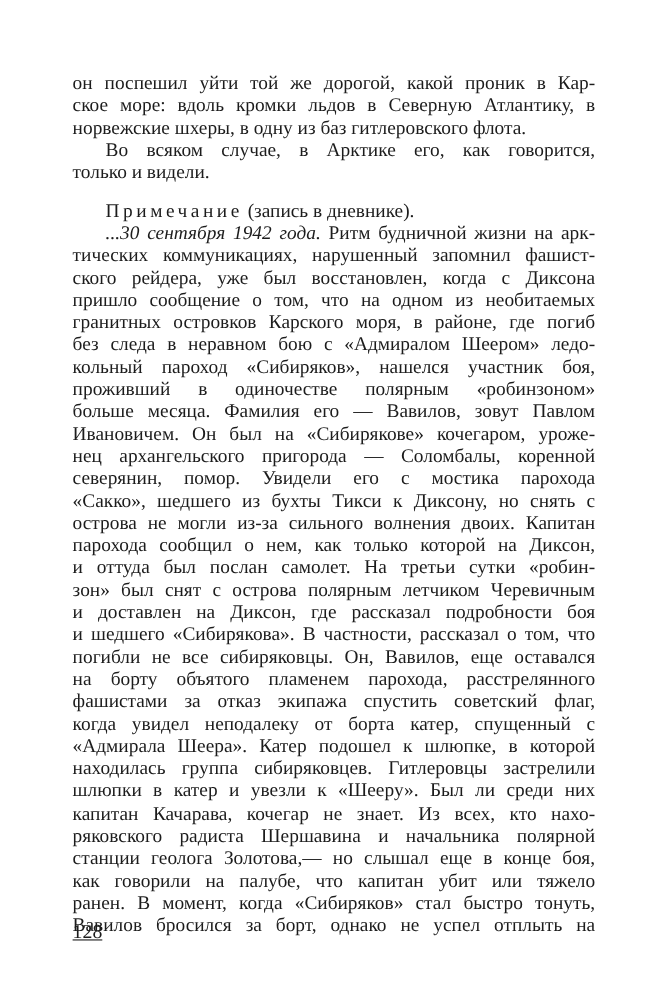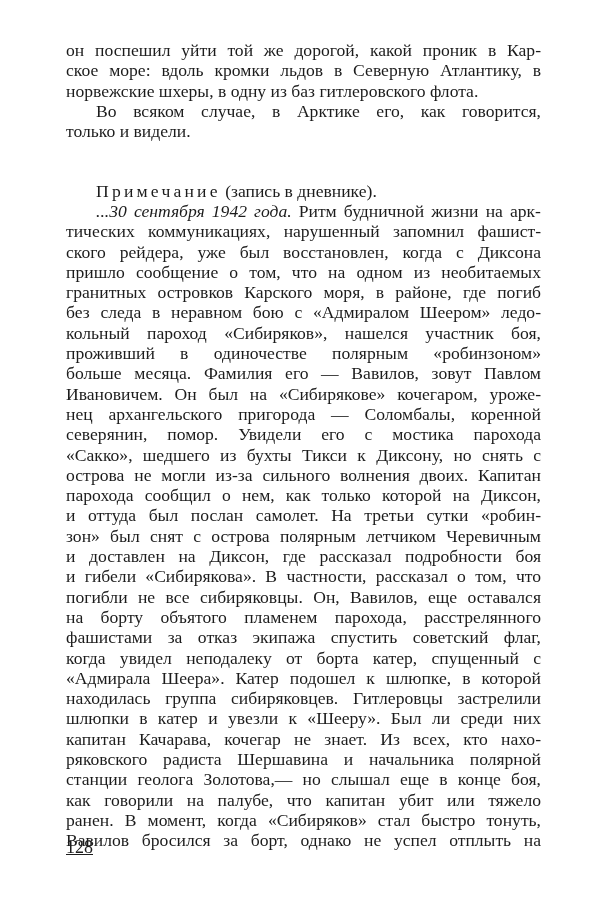--- a/index.html
+++ b/index.html
@@ -1,20 +1,20 @@
 <!DOCTYPE html>
 <html><head>
 <meta charset="utf-8">
 <style>
   html, body { margin: 0; padding: 0; }
   body {
     width: 600px; height: 910px; background: #ffffff; position: relative; overflow: hidden;
     font-family: "Liberation Serif", "DejaVu Serif", serif; color: #1c1c1c;
   }
-  .page { position: absolute; left: 66px; top: 40px; width: 475px; }
+  .page { position: absolute; left: 66px; top: 65px; width: 475px; }
   .line {
     display: block; font-size: 17.6px; line-height: 20.3px; height: 20.3px;
     white-space: nowrap; text-align: justify; text-align-last: justify;
   }
   .line.last { text-align-last: left; }
   .indent { padding-left: 30px; }
   .heading { position: absolute; left: 66px; top: 181px; width: 475px; }
   .heading .spaced { letter-spacing: 3.2px; margin-top: 40px; }
   .body2 { position: absolute; left: 66px; top: 201px; width: 475px; }
   .date { font-style: italic; }
@@ -49,21 +49,21 @@
   <span class="line">больше месяца. Фамилия его — Вавилов, зовут Павлом</span>
   <span class="line">Ивановичем. Он был на «Сибирякове» кочегаром, уроже-</span>
   <span class="line">нец архангельского пригорода — Соломбалы, коренной</span>
   <span class="line">северянин, помор. Увидели его с мостика парохода</span>
   <span class="line">«Сакко», шедшего из бухты Тикси к Диксону, но снять с</span>
   <span class="line">острова не могли из-за сильного волнения двоих. Капитан</span>
   <span class="line">парохода сообщил о нем, как только которой на Диксон,</span>
   <span class="line">и оттуда был послан самолет. На третьи сутки «робин-</span>
   <span class="line">зон» был снят с острова полярным летчиком Черевичным</span>
   <span class="line">и доставлен на Диксон, где рассказал подробности боя</span>
-  <span class="line">и гибели «Сибирякова». В частности, рассказал о том, что</span>
+  <span class="line">и шедшего «Сибирякова». В частности, рассказал о том, что</span>
   <span class="line">погибли не все сибиряковцы. Он, Вавилов, еще оставался</span>
   <span class="line">на борту объятого пламенем парохода, расстрелянного</span>
   <span class="line">фашистами за отказ экипажа спустить советский флаг,</span>
   <span class="line">когда увидел неподалеку от борта катер, спущенный с</span>
   <span class="line">«Адмирала Шеера». Катер подошел к шлюпке, в которой</span>
   <span class="line">находилась группа сибиряковцев. Гитлеровцы застрелили</span>
   <span class="line">шлюпки в катер и увезли к «Шееру». Был ли среди них</span>
   <span class="line">капитан Качарава, кочегар не знает. Из всех, кто нахо-</span>
   <span class="line">ряковского радиста Шершавина и начальника полярной</span>
   <span class="line">станции геолога Золотова,— но слышал еще в конце боя,</span>

